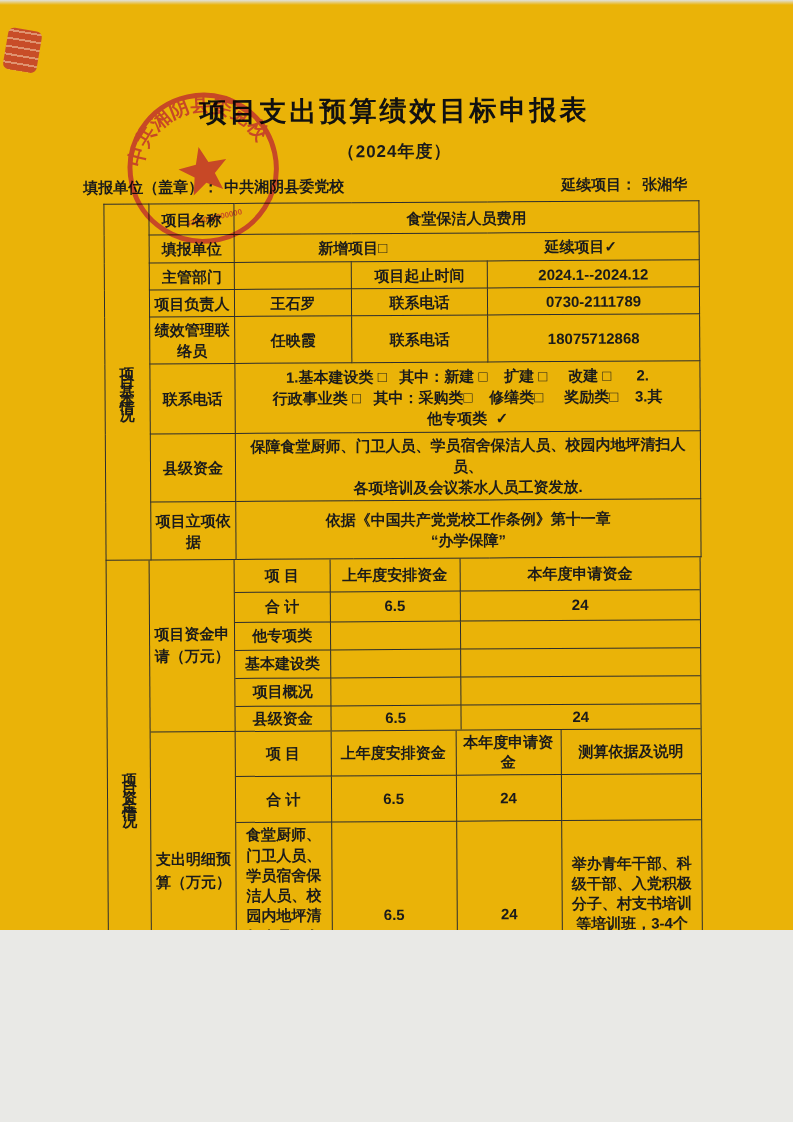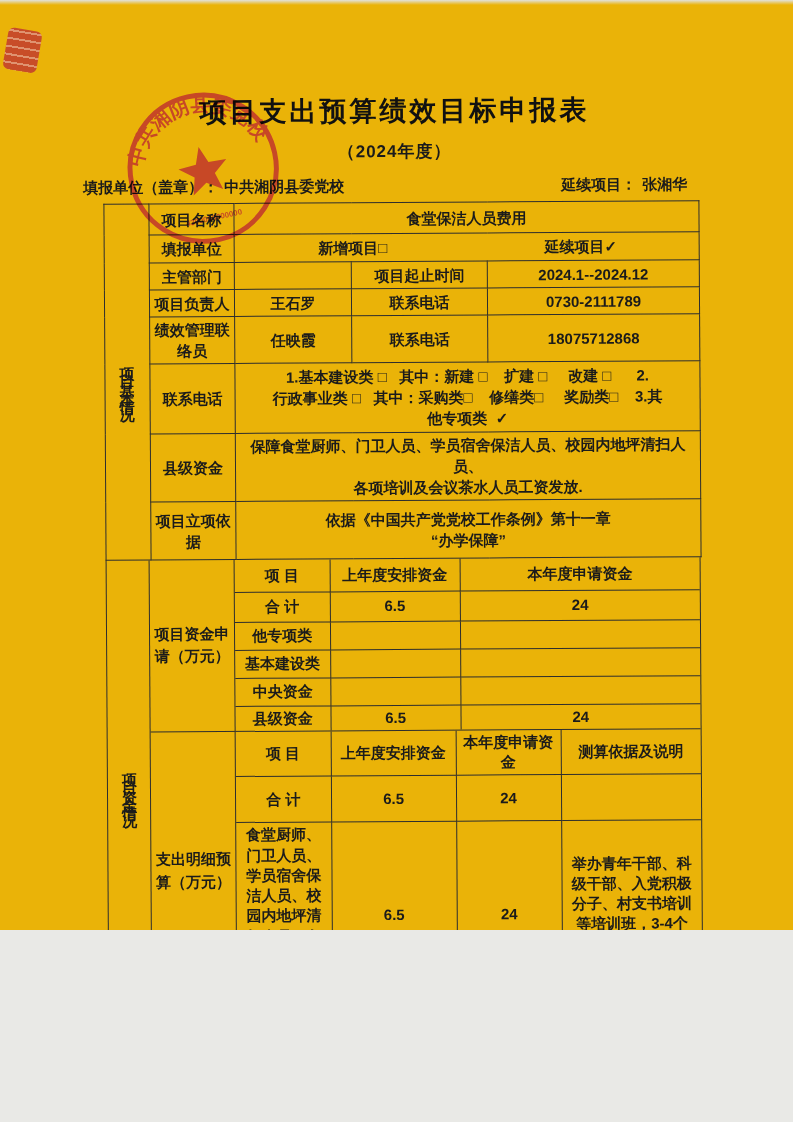--- a/index.html
+++ b/index.html
@@ -175,21 +175,21 @@
               <td>他专项类</td>
               <td></td>
               <td></td>
             </tr>
             <tr style="height:28px">
               <td>基本建设类</td>
               <td></td>
               <td></td>
             </tr>
             <tr style="height:28px">
-              <td>中央资金</td>
+              <td>项目概况</td>
               <td></td>
               <td></td>
             </tr>
             <tr style="height:24px">
               <td>县级资金</td>
               <td>6.5</td>
               <td>24</td>
             </tr>
           </tbody>
             </table>

